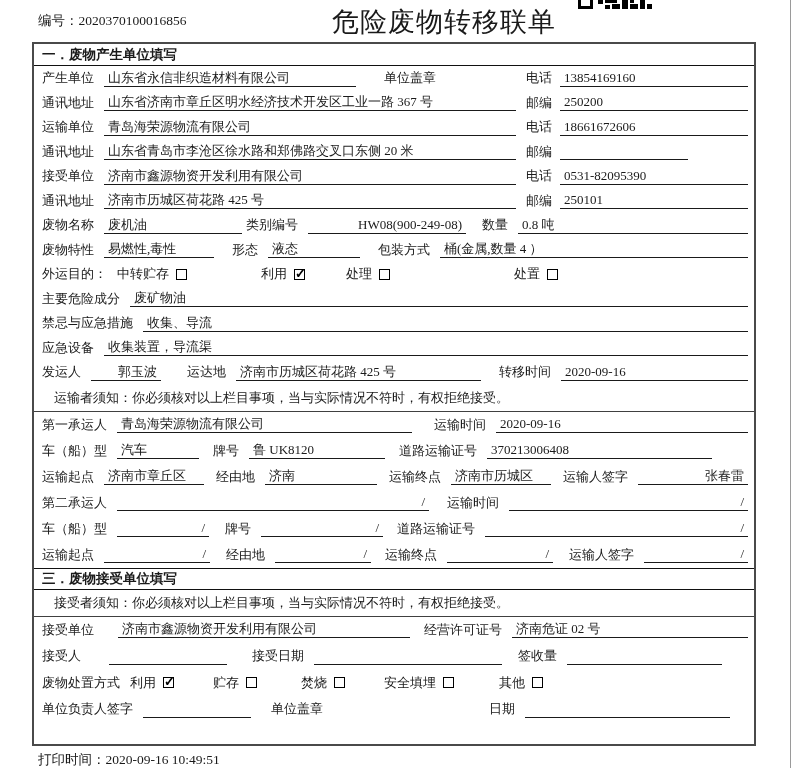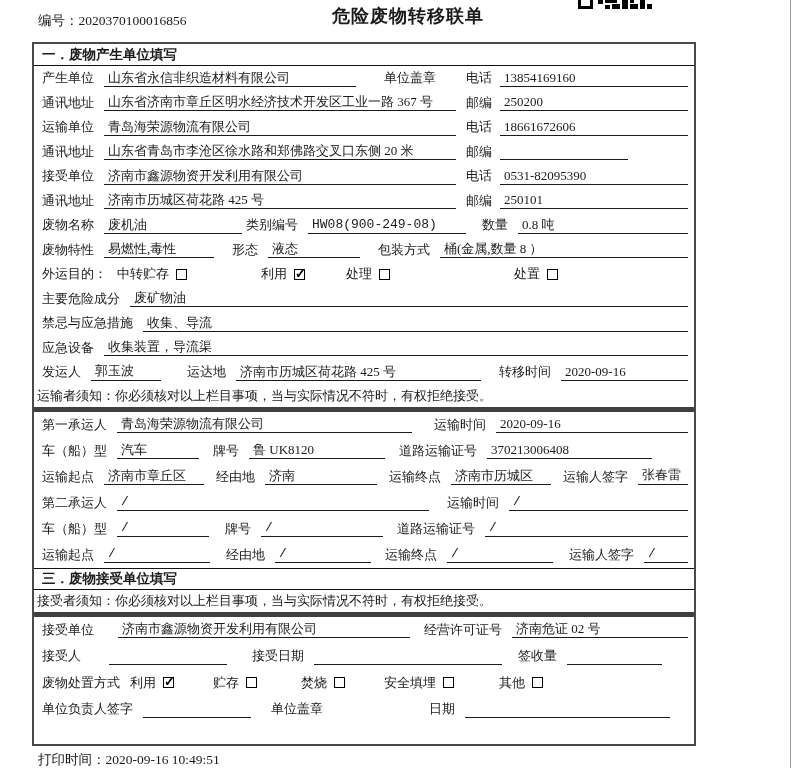--- a/index.html
+++ b/index.html
@@ -1,43 +1,43 @@
 <!DOCTYPE html>
 <html><head>
 <meta charset="utf-8">
 <style>
   * { margin:0; padding:0; box-sizing:border-box; }
   html,body { width:796px; height:768px; background:#fff; overflow:hidden; }
   body { position:relative; font-family:"Liberation Serif","DejaVu Serif",serif; color:#1a1a1a; font-size:13px; }
 
   .doc-number { position:absolute; left:38px; top:12px; font-size:13.5px; white-space:nowrap; }
-  .doc-title  { position:absolute; left:332px; top:4px; font-size:18px; font-weight:bold; letter-spacing:1px; white-space:nowrap;text-align:right; }
+  .doc-title  { position:absolute; left:332px; top:4px; font-size:27px; font-weight:normal; letter-spacing:1px; white-space:nowrap;text-align:right; }
   .qr-frag    { position:absolute; left:578px; top:0; width:74px; height:9px; }
   .page-edge  { position:absolute; left:790px; top:0; width:1px; height:768px; background:#9a9a9a; }
 
-  .form-table { position:absolute; left:32px; top:42px; width:664px; height:704px;
+  .form-table { position:absolute; left:32px; top:42px; width:724px; height:704px;
                 border:2px solid #4a4a4a; display:flex; flex-direction:column; }
 
   .sec-head { flex:0 0 22px; display:flex; align-items:center; padding-left:8px;
               font-size:13.5px; font-weight:bold; border-bottom:1.5px solid #111; }
   .sec-head.bt { border-top:1.5px solid #111; }
 
-  .note { flex:0 0 27px; display:flex; align-items:center; padding-left:3px;
-          border-bottom:5px solid #404040; font-size:13px; }
+  .note { flex:0 0 27px; display:flex; align-items:center; padding-left:20px;
+          border-bottom:1px solid #404040; font-size:13px; }
 
   .frow { display:flex; align-items:center; padding:0 6px 0 8px; font-size:13px; }
   .s1row { flex:0 0 24.5px; }
   .s2row { flex:0 0 26px; }
   .s3row { flex:0 0 26.5px; }
 
   .lbl { white-space:nowrap; margin-right:10px; flex:none; }
   .uv  { border-bottom:1px solid #1a1a1a; white-space:nowrap; padding:0 4px;
          height:17px; line-height:16px; overflow:hidden; flex:none; }
   .fill { flex:1 1 auto; }
-  .ctr { text-align:left;font-family:Liberation Mono, monospace; }
+  .ctr { text-align:right; }
   .spacer { flex:1 1 auto; }
 
   .rgroup { display:flex; align-items:center; flex:0 0 222px; }
   .rgroup .lbl { margin-right:8px; }
   .rgroup .uv { flex:1 1 auto; }
 
   .opt { display:flex; align-items:center; white-space:nowrap; flex:none; }
   .cb  { width:11px; height:11px; border:1px solid #000; display:inline-block;
          position:relative; margin-left:7px; flex:none; background:#fff; }
   .cb.checked::after { content:"✓"; position:absolute; left:0px; top:-4px;
@@ -137,21 +137,21 @@
     <span class="lbl" style="margin-left:16px">数量</span>
     <span class="uv fill">0.8 吨</span>
   </div>
 
   <div class="frow s1row">
     <span class="lbl">废物特性</span>
     <span class="uv" style="width:110px">易燃性,毒性</span>
     <span class="lbl" style="margin-left:18px">形态</span>
     <span class="uv" style="width:92px">液态</span>
     <span class="lbl" style="margin-left:18px">包装方式</span>
-    <span class="uv fill">桶(金属,数量 8 ）</span>
+    <span class="uv fill">桶(金属,数量 4 ）</span>
   </div>
 
   <div class="frow s1row">
     <span class="lbl">外运目的：</span>
     <span class="opt">
       <span>中转贮存</span>
       <span class="cb"></span>
     </span>
     <span class="opt" style="margin-left:74px">
       <span>利用</span>

